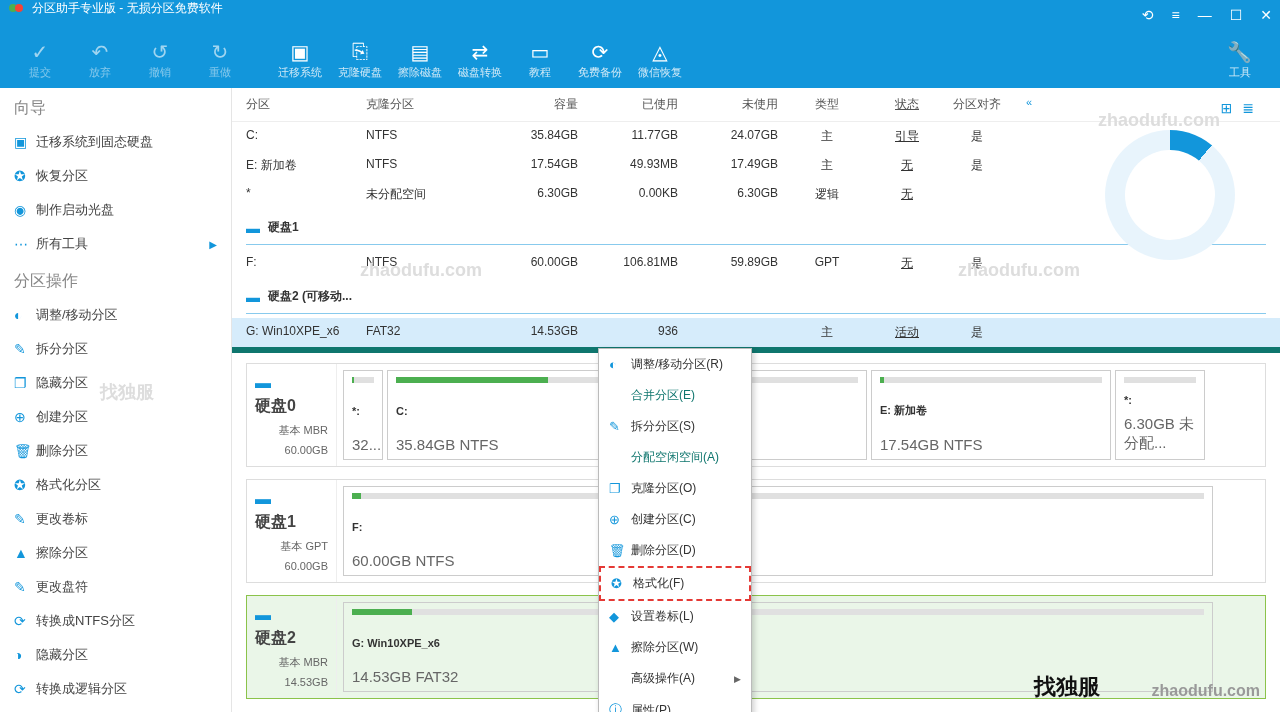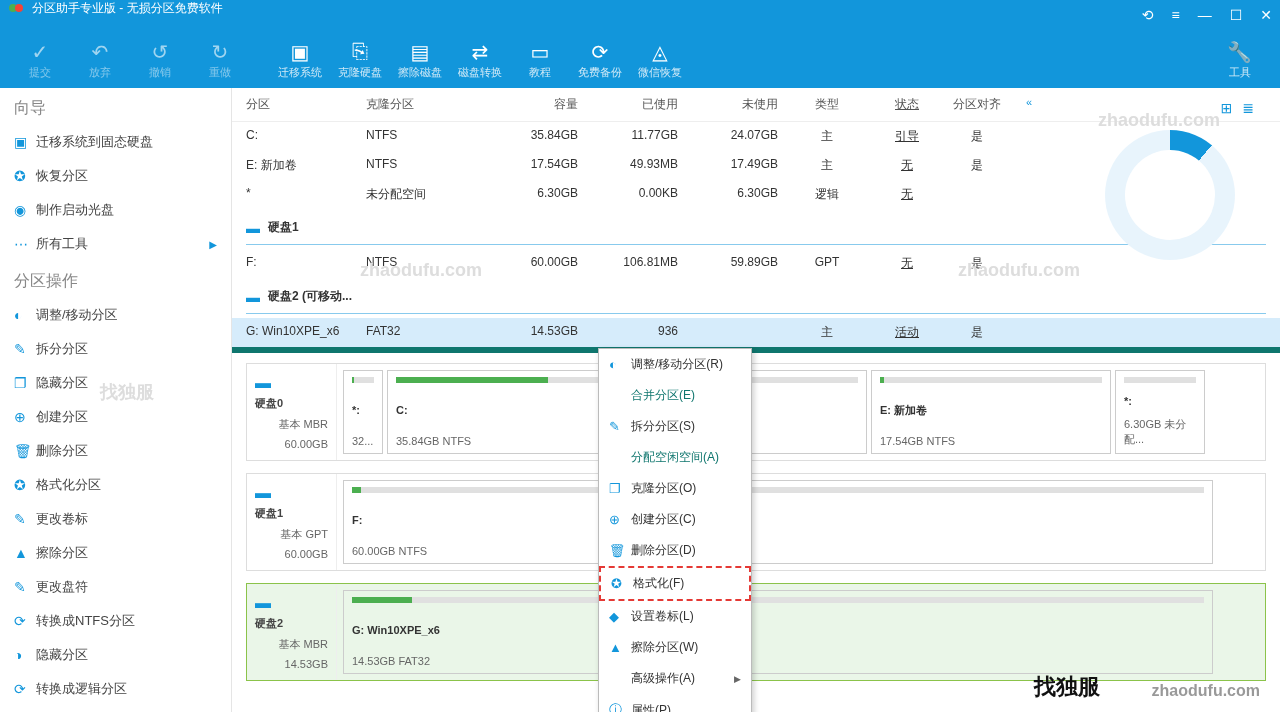--- a/index.html
+++ b/index.html
@@ -42,29 +42,29 @@
 .trow { display: flex; padding: 6px 14px; font-size: 12px; color: #333; }
 .trow.sel { background: #d6ecfb; }
 .disk-header { display: flex; align-items: center; padding: 10px 14px 6px; font-weight: bold; color: #333; gap:8px;}
 .disk-header .dh-ico { color:#1296db; font-size:14px;}
 .disk-sep { height: 1px; background: #1296db; margin: 2px 14px 4px; opacity:0.5;}
 
 .visual-area { padding: 10px 14px; overflow-y: auto; flex:1; }
 .v-disk { display: flex; border: 1px solid #ddd; margin-bottom: 12px; min-height: 78px; }
 .v-disk.sel { background:#eaf6e8; border-color:#8bc34a;}
 .v-label { width: 90px; padding: 10px 8px; border-right: 1px solid #eee; font-size: 11px; color: #444; }
-.v-label .vt { font-weight: bold; font-size: 11px; margin-top:4px;}
+.v-label .vt { font-weight: bold; font-size: 16px; margin-top:4px;}
 .v-label .vsub { color:#666; margin-top:6px;text-align:right;}
 .v-label .vico { color:#1296db; font-size:16px;}
 .v-bars { flex: 1; display: flex; padding: 6px; gap: 4px; }
 .v-part { border: 1px solid #ccc; padding: 6px 8px; font-size: 11px; display: flex; flex-direction: column; justify-content: space-between; position:relative;}
 .v-part .bar { height: 6px; background: #e0e0e0; margin-bottom: 6px; position:relative; overflow:hidden;}
 .v-part .bar-fill { height: 100%; background: #4caf50; }
 .v-part .pname { font-weight: bold; font-size: 11px; margin-bottom:4px;}
-.v-part .psize { color: #666; font-size: 11px; }
+.v-part .psize { color: #666; font-size: 15px; }
 
 .right-chart { position: absolute; right: 30px; top: 130px; width: 160px; height: 160px; }
 .donut { width: 130px; height: 130px; border-radius: 50%; background: conic-gradient(#1296db 0deg 40deg, #e8f4fc 40deg 360deg); position:relative; margin:auto;}
 .donut::after { content:''; position:absolute; inset:20px; background:#fff; border-radius:50%;}
 
 .context-menu { position: absolute; left: 598px; top: 348px; width: 154px; background: #fff; border: 1px solid #bbb; box-shadow: 2px 2px 6px rgba(0,0,0,0.2); z-index: 100; font-size: 12px; }
 .ctx-item { display: flex; align-items: center; padding: 7px 10px; cursor: pointer; }
 .ctx-item.disabled { color: #0f766e; }
 .ctx-item .ci-ico { width: 22px; color: #1296db; font-size: 13px; }
 .ctx-item .arrow { margin-left: auto; color: #666; font-size: 9px;}

